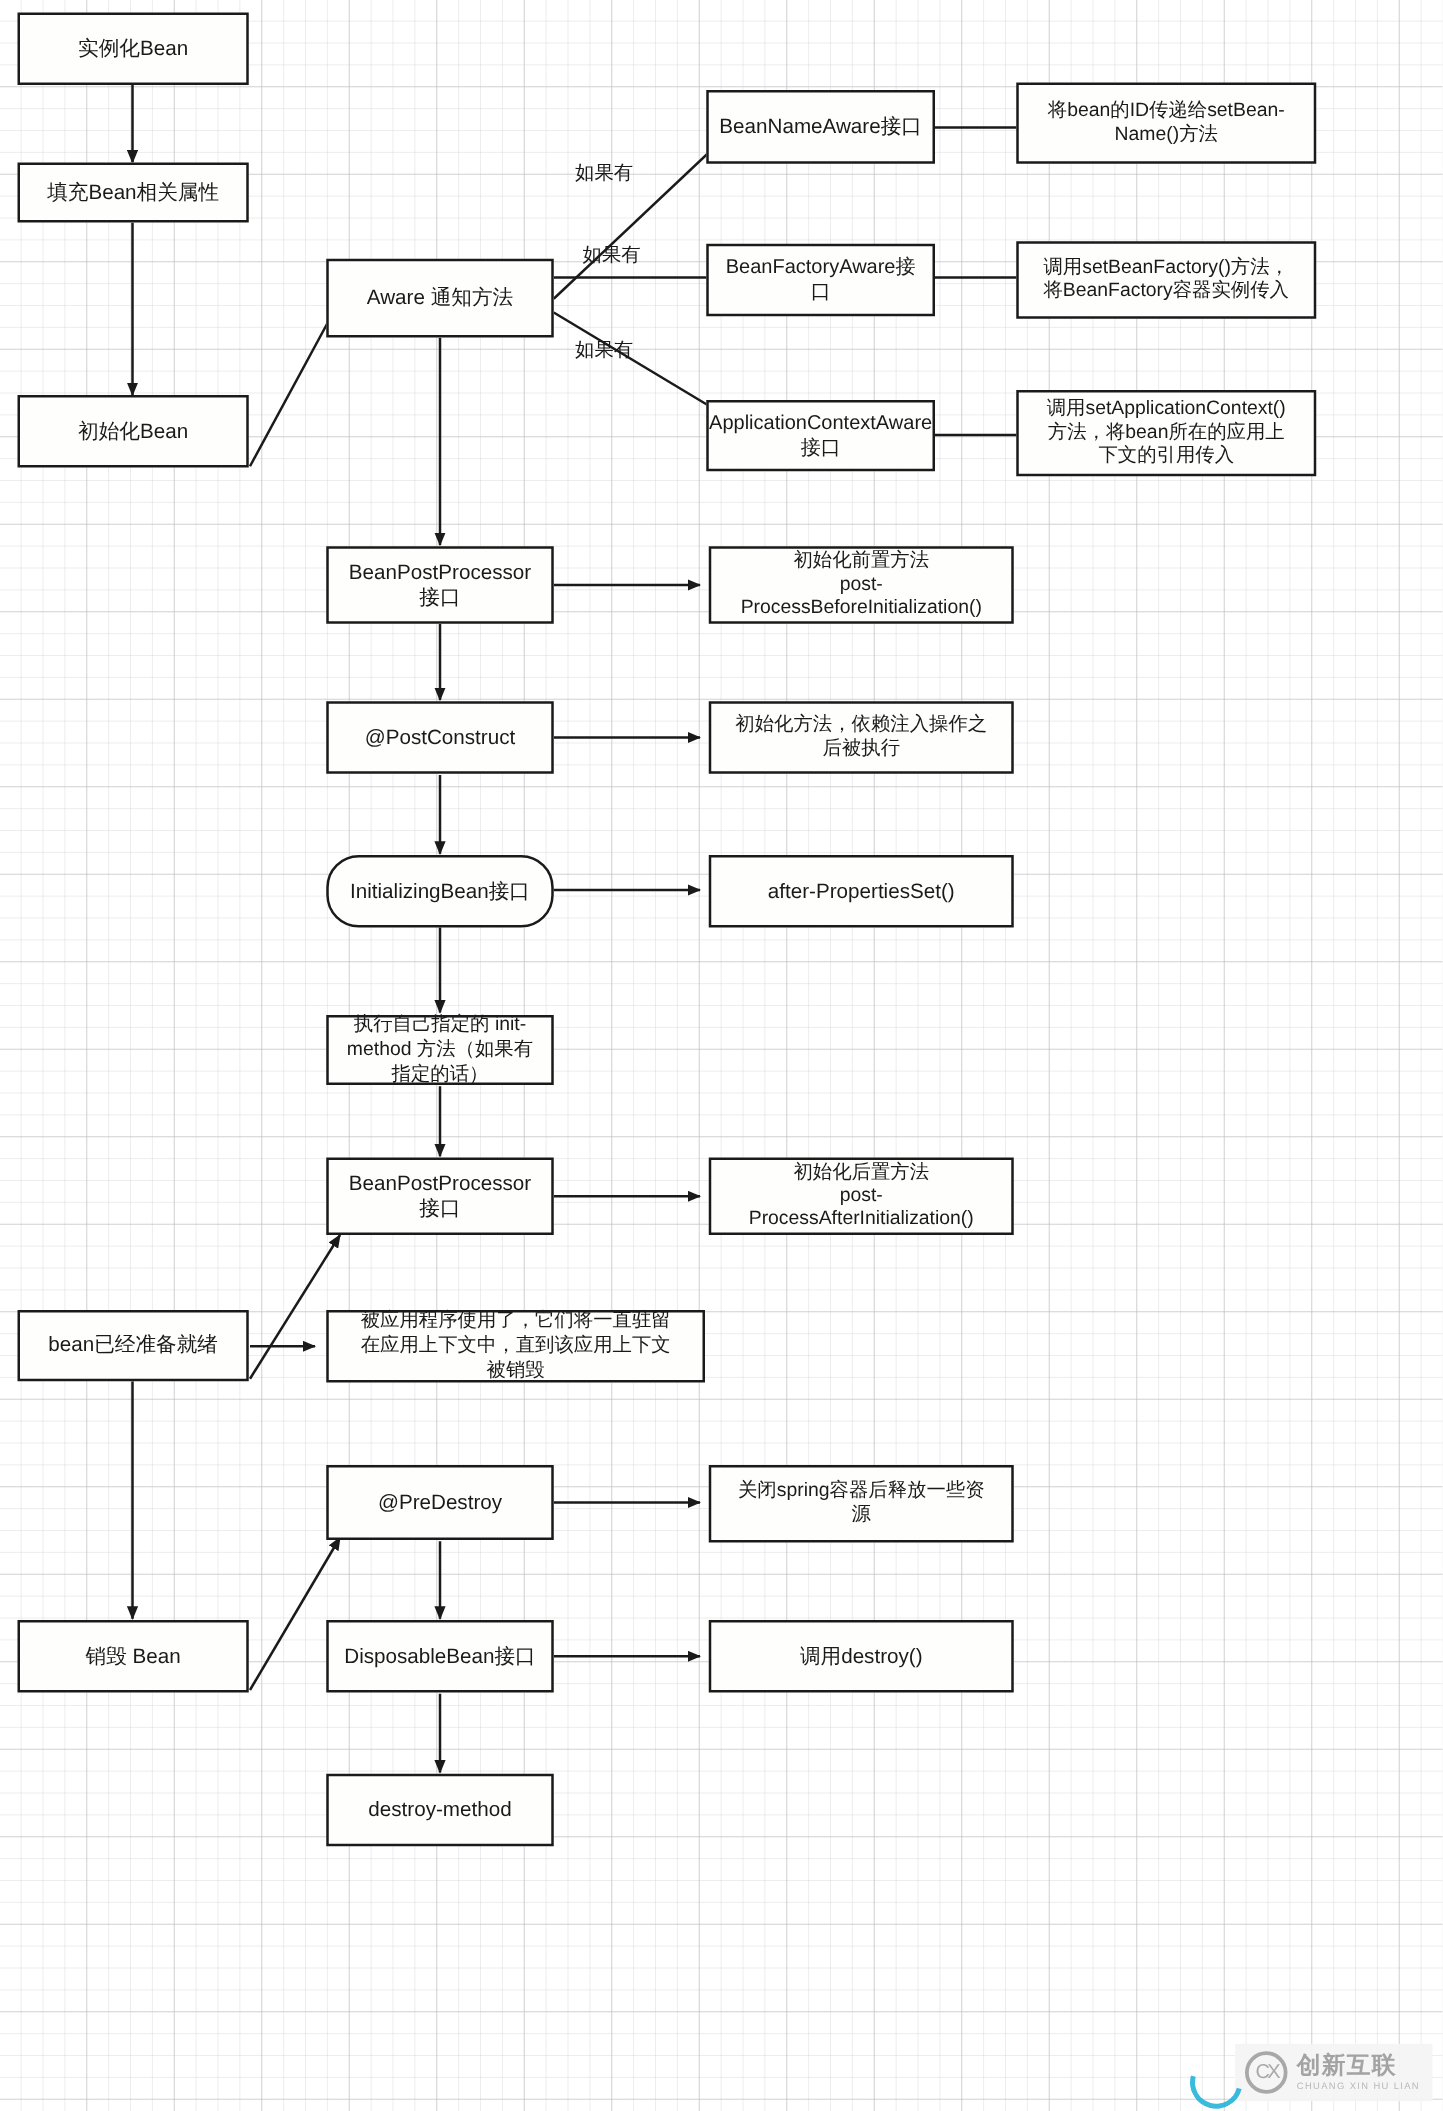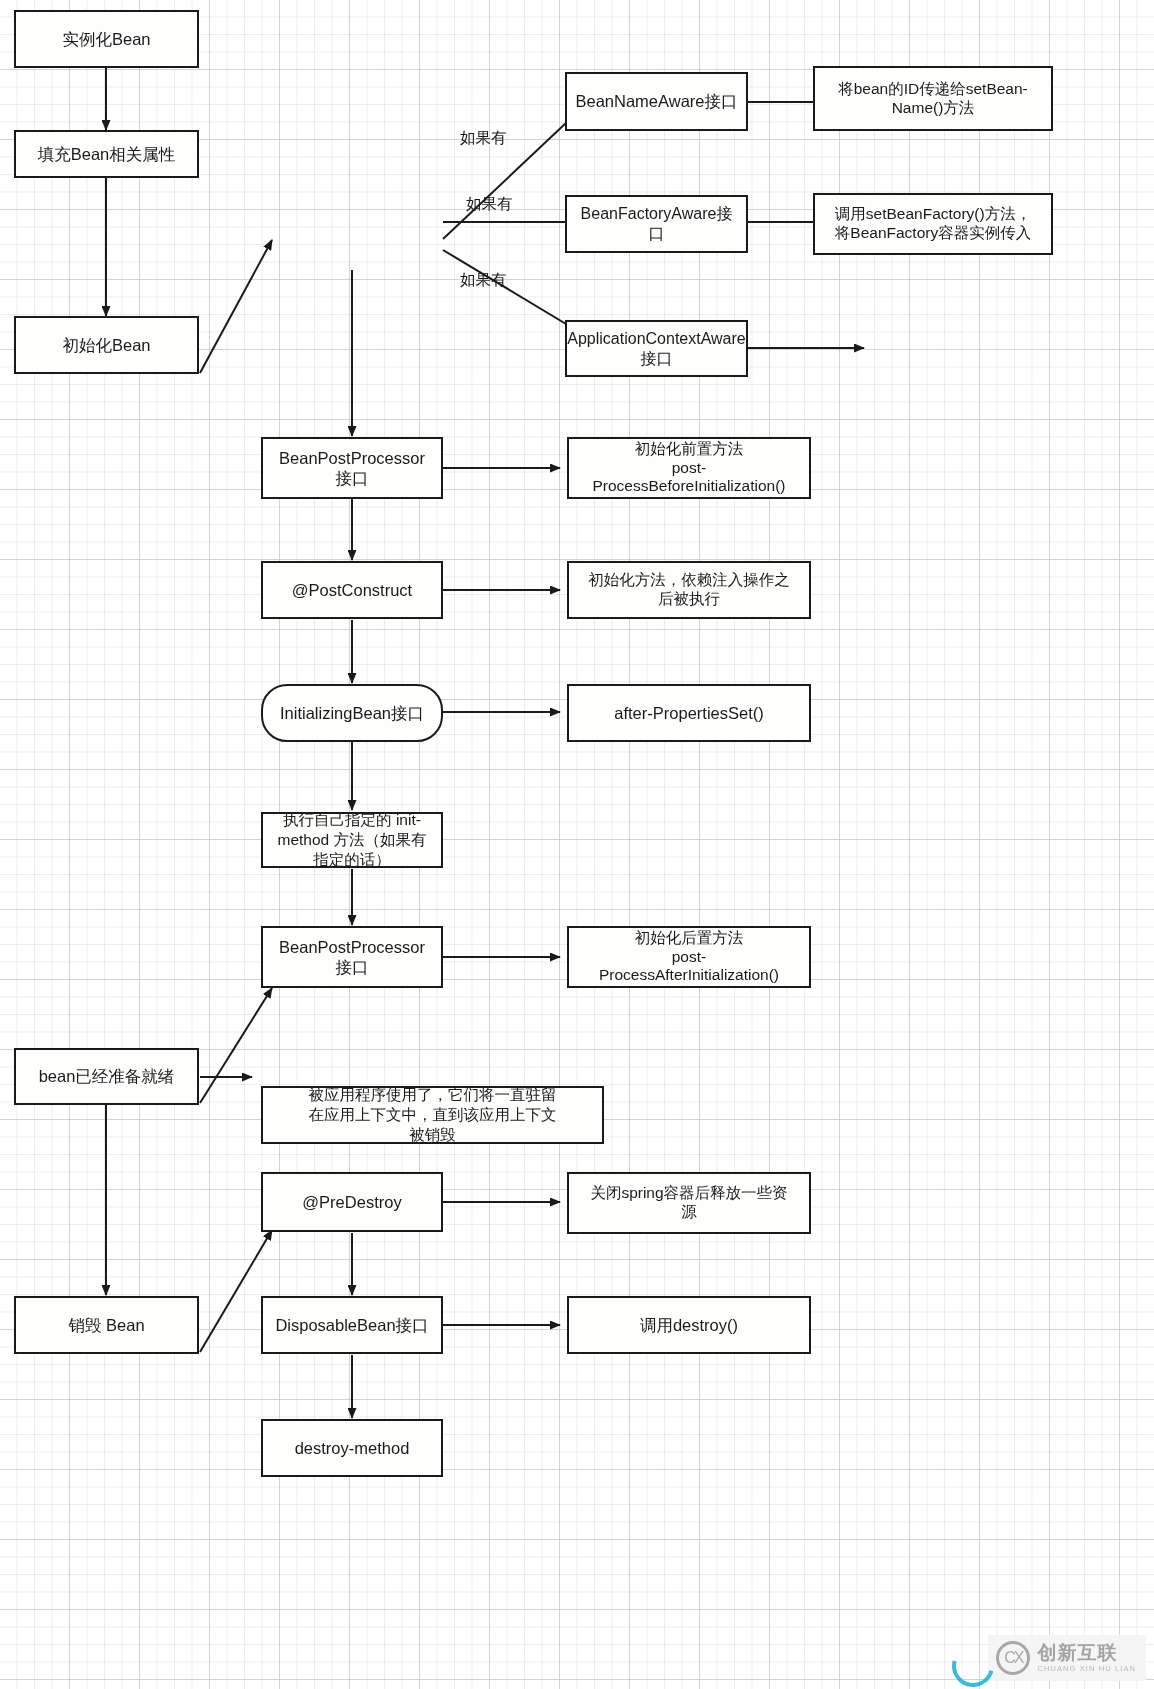--- a/index.html
+++ b/index.html
@@ -136,35 +136,39 @@
       <path d="M352,1355 L352,1418"></path>
     </g>
   </svg>
 
   <div class="node" style="left:14px; top:10px; width:185px; height:58px;">实例化Bean</div>
 
   <div class="node" style="left:14px; top:130px; width:185px; height:48px;">填充Bean相关属性</div>
 
   <div class="node" style="left:14px; top:316px; width:185px; height:58px;">初始化Bean</div>
 
+  <div class="node" style="left:261px; top:207px; width:182px; height:63px;">Aware 通知方法</div>
 
   <div class="node" style="left:565px; top:72px; width:183px; height:59px;">BeanNameAware接口</div>
 
   <div class="node" style="left:813px; top:66px; width:240px; height:65px; font-size:15.5px;">将bean的ID传递给setBean-
 Name()方法</div>
 
   <div class="node" style="left:565px; top:195px; width:183px; height:58px; font-size:16px;">BeanFactoryAware接
 口</div>
 
   <div class="node" style="left:813px; top:193px; width:240px; height:62px; font-size:15.5px;">调用setBeanFactory()方法，
 将BeanFactory容器实例传入</div>
 
   <div class="node clip" style="left:565px; top:320px; width:183px; height:57px; font-size:16px; overflow:hidden;">ApplicationContextAware
 接口</div>
 
+  <div class="node" style="left:813px; top:312px; width:240px; height:69px; font-size:15.5px;">调用setApplicationContext()
+方法，将bean所在的应用上
+下文的引用传入</div>
 
   <div class="node" style="left:261px; top:437px; width:182px; height:62px;">BeanPostProcessor
 接口</div>
 
   <div class="node" style="left:567px; top:437px; width:244px; height:62px; font-size:15.5px;">初始化前置方法
 post-
 ProcessBeforeInitialization()</div>
 
   <div class="node" style="left:261px; top:561px; width:182px; height:58px;">@PostConstruct</div>
 
@@ -181,21 +185,21 @@
 
   <div class="node" style="left:261px; top:926px; width:182px; height:62px;">BeanPostProcessor
 接口</div>
 
   <div class="node" style="left:567px; top:926px; width:244px; height:62px; font-size:15.5px;">初始化后置方法
 post-
 ProcessAfterInitialization()</div>
 
   <div class="node" style="left:14px; top:1048px; width:185px; height:57px;">bean已经准备就绪</div>
 
-  <div class="node clip" style="left:261px; top:1048px; width:343px; height:58px; font-size:15.5px; line-height:1.28;margin-top:38px;">被应用程序使用了，它们将一直驻留
+  <div class="node clip" style="left:261px; top:1048px; width:303px; height:58px; font-size:15.5px; line-height:1.28;">被应用程序使用了，它们将一直驻留
 在应用上下文中，直到该应用上下文
 被销毁</div>
 
   <div class="node" style="left:261px; top:1172px; width:182px; height:60px;">@PreDestroy</div>
 
   <div class="node" style="left:567px; top:1172px; width:244px; height:62px; font-size:15.5px;">关闭spring容器后释放一些资
 源</div>
 
   <div class="node" style="left:14px; top:1296px; width:185px; height:58px;">销毁 Bean</div>
 

